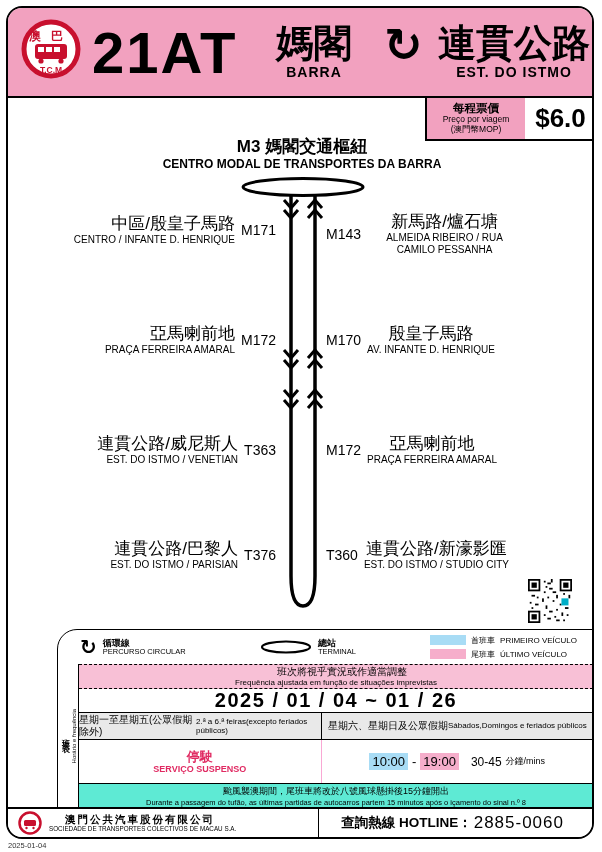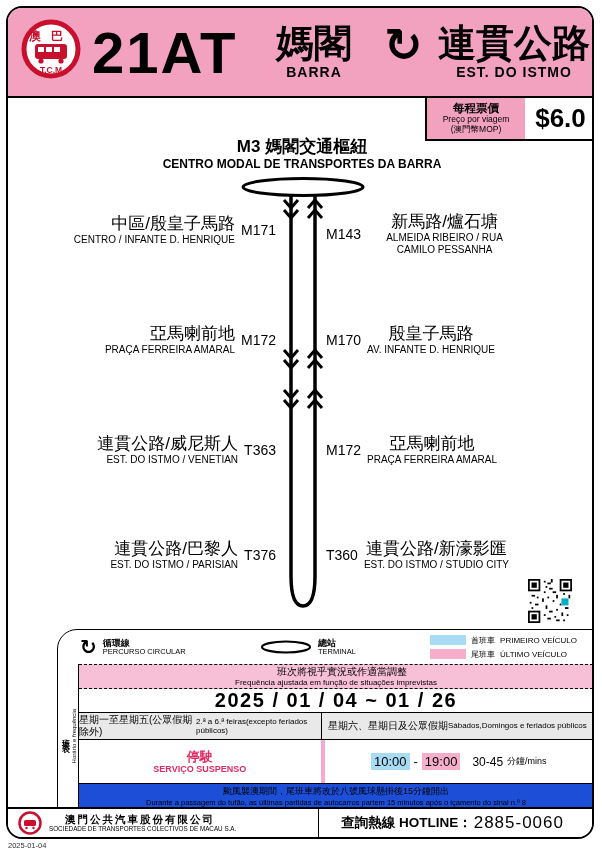--- a/index.html
+++ b/index.html
@@ -83,21 +83,21 @@
   .head-zh { font-size:10px; } .head-pt { font-size:8px; }
   .times-row { height:47px; display:flex; }
   .susp-cell { display:flex; flex-direction:column; align-items:center; justify-content:center;
                color:#E02A62; font-weight:bold; line-height:1.2; }
   .susp-zh { font-size:13px; } .susp-pt { font-size:9px; }
   .time-cell { display:flex; align-items:center; justify-content:center; gap:4px; }
   .time-tag { font-size:13px; padding:1px 3px; }
   .tag-first { background:#A8DCF5; } .tag-last { background:#F6AECB; }
   .time-dash { font-size:13px; }
   .freq { font-size:12px; margin-left:8px; } .freq-unit { font-size:9px; }
-  .typhoon-row { height:28px; background:#1d4ed8; border-top:1px solid #000;
+  .typhoon-row { height:28px; background:#5eead4; border-top:1px solid #000;
                  display:flex; flex-direction:column; align-items:center; justify-content:center;
                  line-height:1.25; text-align:center; }
   .typhoon-zh { font-size:9px; } .typhoon-pt { font-size:7.5px; }
 
   
   .footer { position:absolute; left:0; bottom:0; width:588px; height:30px; border-top:2.5px solid #000;
             display:flex; align-items:center; padding:0 14px 0 10px; gap:7px; background:#fff; }
   .company { line-height:1.15; }
   .company-zh { font-size:10.5px; font-weight:bold; letter-spacing:2px;margin-left:16px; }
   .company-pt { font-size:6.3px; }
@@ -330,21 +330,21 @@
             <div class="cell-r head-cell">
               <div class="head-zh">星期六、星期日及公眾假期</div>
               <div class="head-pt">Sábados,Domingos e feriados públicos</div>
             </div>
           </div>
           <div class="times-row">
             <div class="cell-l susp-cell">
               <div class="susp-zh">停駛</div>
               <div class="susp-pt">SERVIÇO SUSPENSO</div>
             </div>
-            <div class="cell-r time-cell" style="border-left:4px solid #f9a8d4;">
+            <div class="cell-r time-cell" style="border-left:1px solid #f9a8d4;">
               <span class="time-tag tag-first">10:00</span>
               <span class="time-dash">-</span>
               <span class="time-tag tag-last">19:00</span>
               <span class="freq">30-45</span>
               <span class="freq-unit">分鐘/mins</span>
             </div>
           </div>
           <div class="typhoon-row">
             <div class="typhoon-zh">颱風襲澳期間，尾班車將改於八號風球懸掛後15分鐘開出</div>
             <div class="typhoon-pt">Durante a passagem do tufão, as últimas partidas de autocarros partem 15 minutos após o içamento do sinal n.º 8</div>

